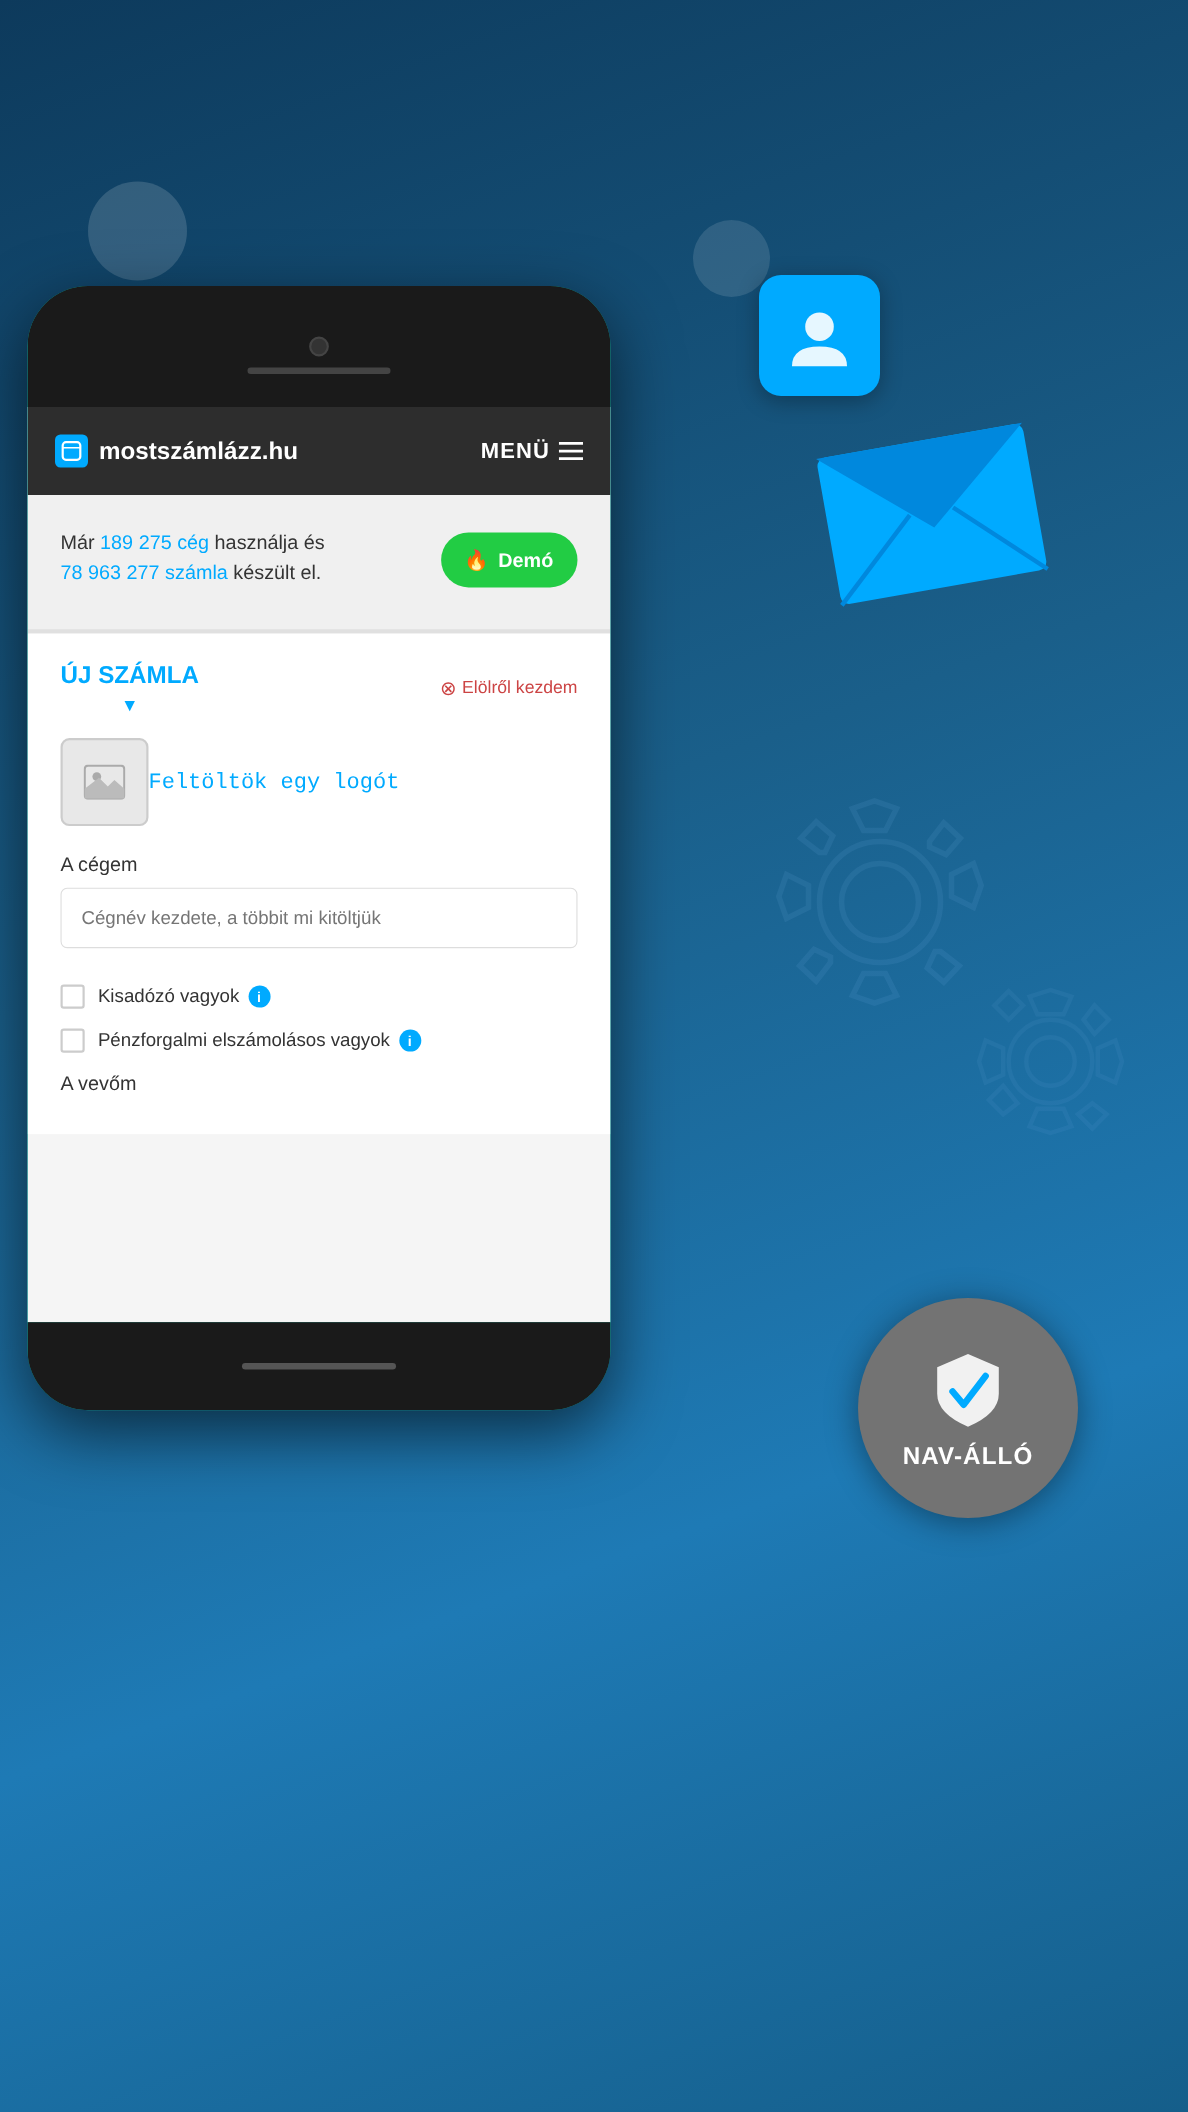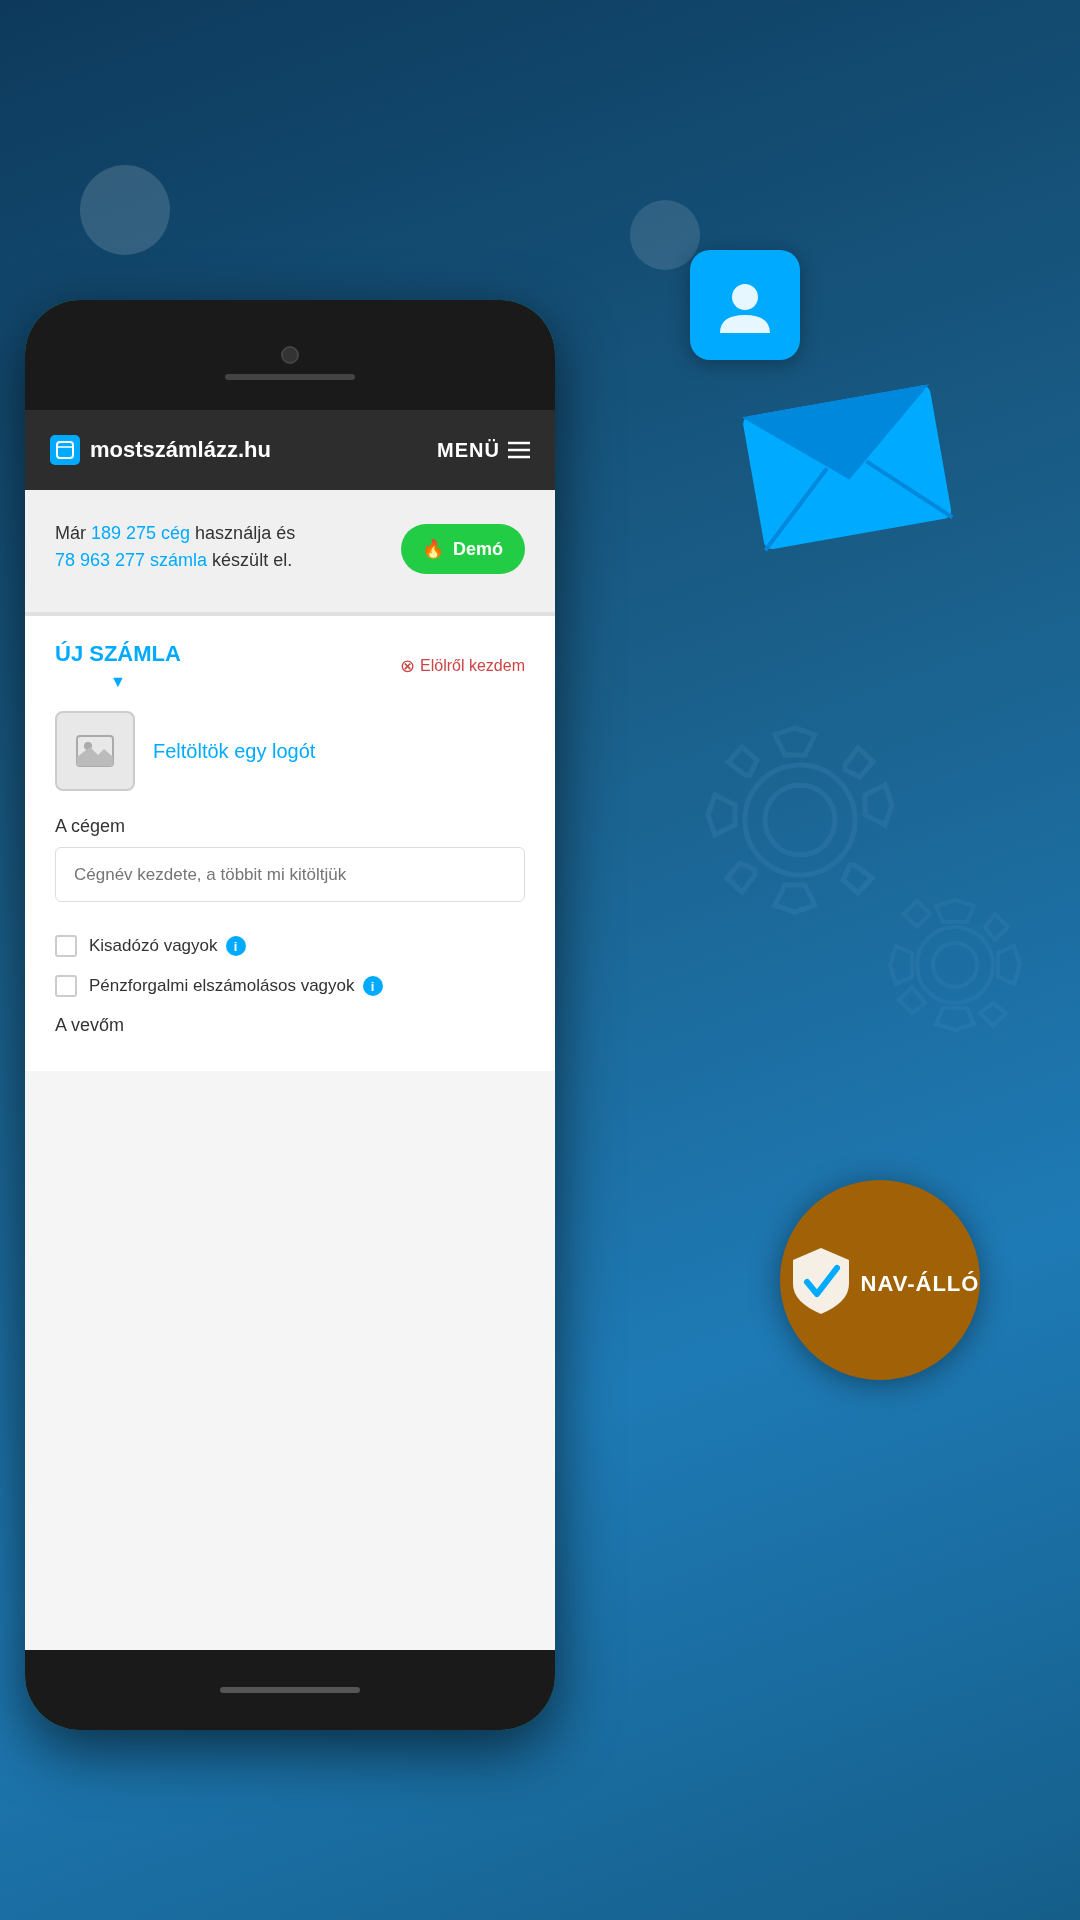--- a/index.html
+++ b/index.html
@@ -76,50 +76,49 @@
       box-shadow: 0 4px 20px rgba(0,0,0,0.3);
     }
 
     
     .nav-badge {
       position: absolute;
       bottom: 540px;
       right: 100px;
       width: 200px;
       height: 200px;
-      background: #a16207;
+      background: #737373;
       border-radius: 50%;
       display: flex;
-      flex-direction: row;
+      flex-direction: column;
       align-items: center;
       justify-content: center;
       box-shadow: 0 4px 30px rgba(0,0,0,0.4);
       z-index: 10;
     }
     .nav-badge-text {
       color: white;
       font-weight: bold;
       font-size: 22px;
       margin-top: 8px;
       letter-spacing: 1px;
     }
 
     
     .phone-mockup {
       position: absolute;
       top: 260px;
       left: 25px;
       width: 530px;
-      height: 1430px;
+      height: 1022px;
       background: #14b8a6;
       border-radius: 55px;
       box-shadow: 0 20px 60px rgba(0,0,0,0.6);
       overflow: hidden;
       z-index: 5;
-      margin-top: 40px;
     }
 
     
     .phone-top {
       background: #1a1a1a;
       height: 110px;
       display: flex;
       flex-direction: column;
       align-items: center;
       justify-content: center;
@@ -262,22 +261,22 @@
       font-size: 16px;
       display: flex;
       align-items: center;
       gap: 5px;
     }
 
     
     .logo-upload {
       display: flex;
       align-items: center;
-      gap: 18px;
       margin-bottom: 25px;
+      font-family: Liberation Mono, monospace;
     }
     .logo-placeholder {
       width: 80px;
       height: 80px;
       border: 2px solid #ccc;
       border-radius: 8px;
       background: #e8e8e8;
       display: flex;
       align-items: center;
       justify-content: center;

